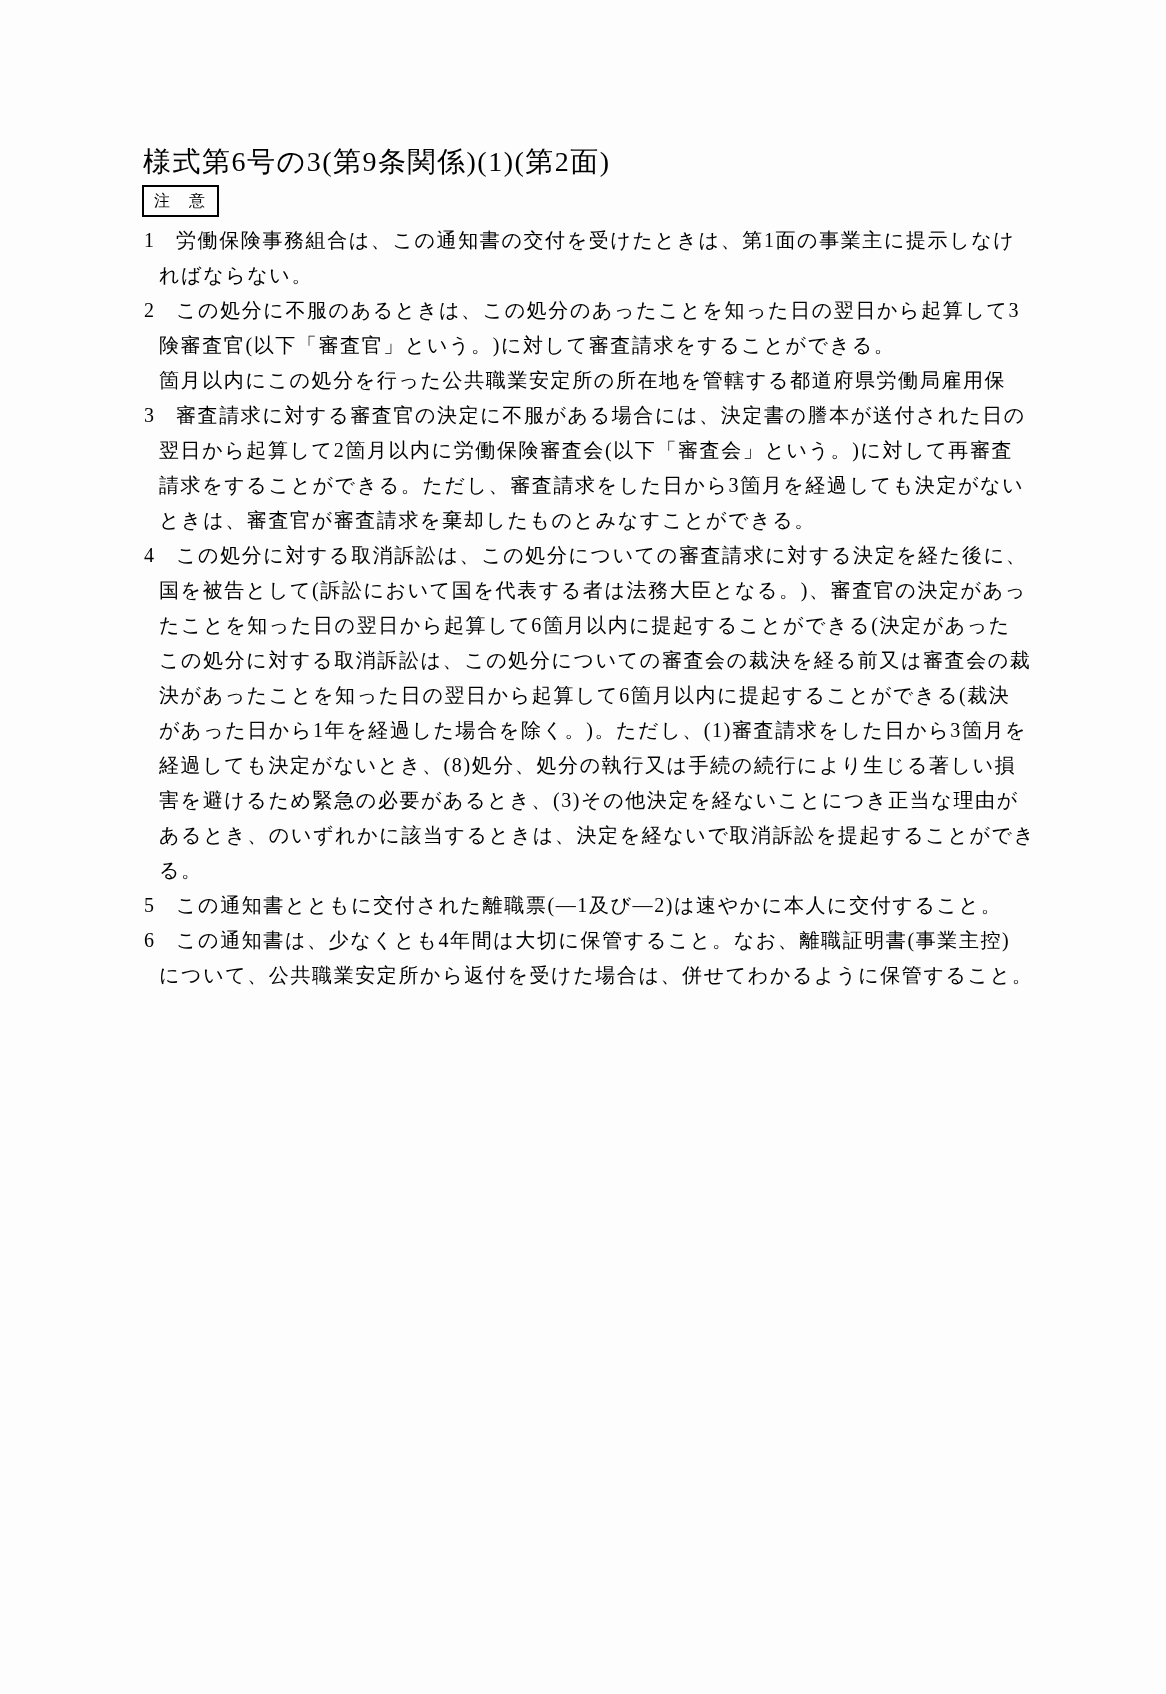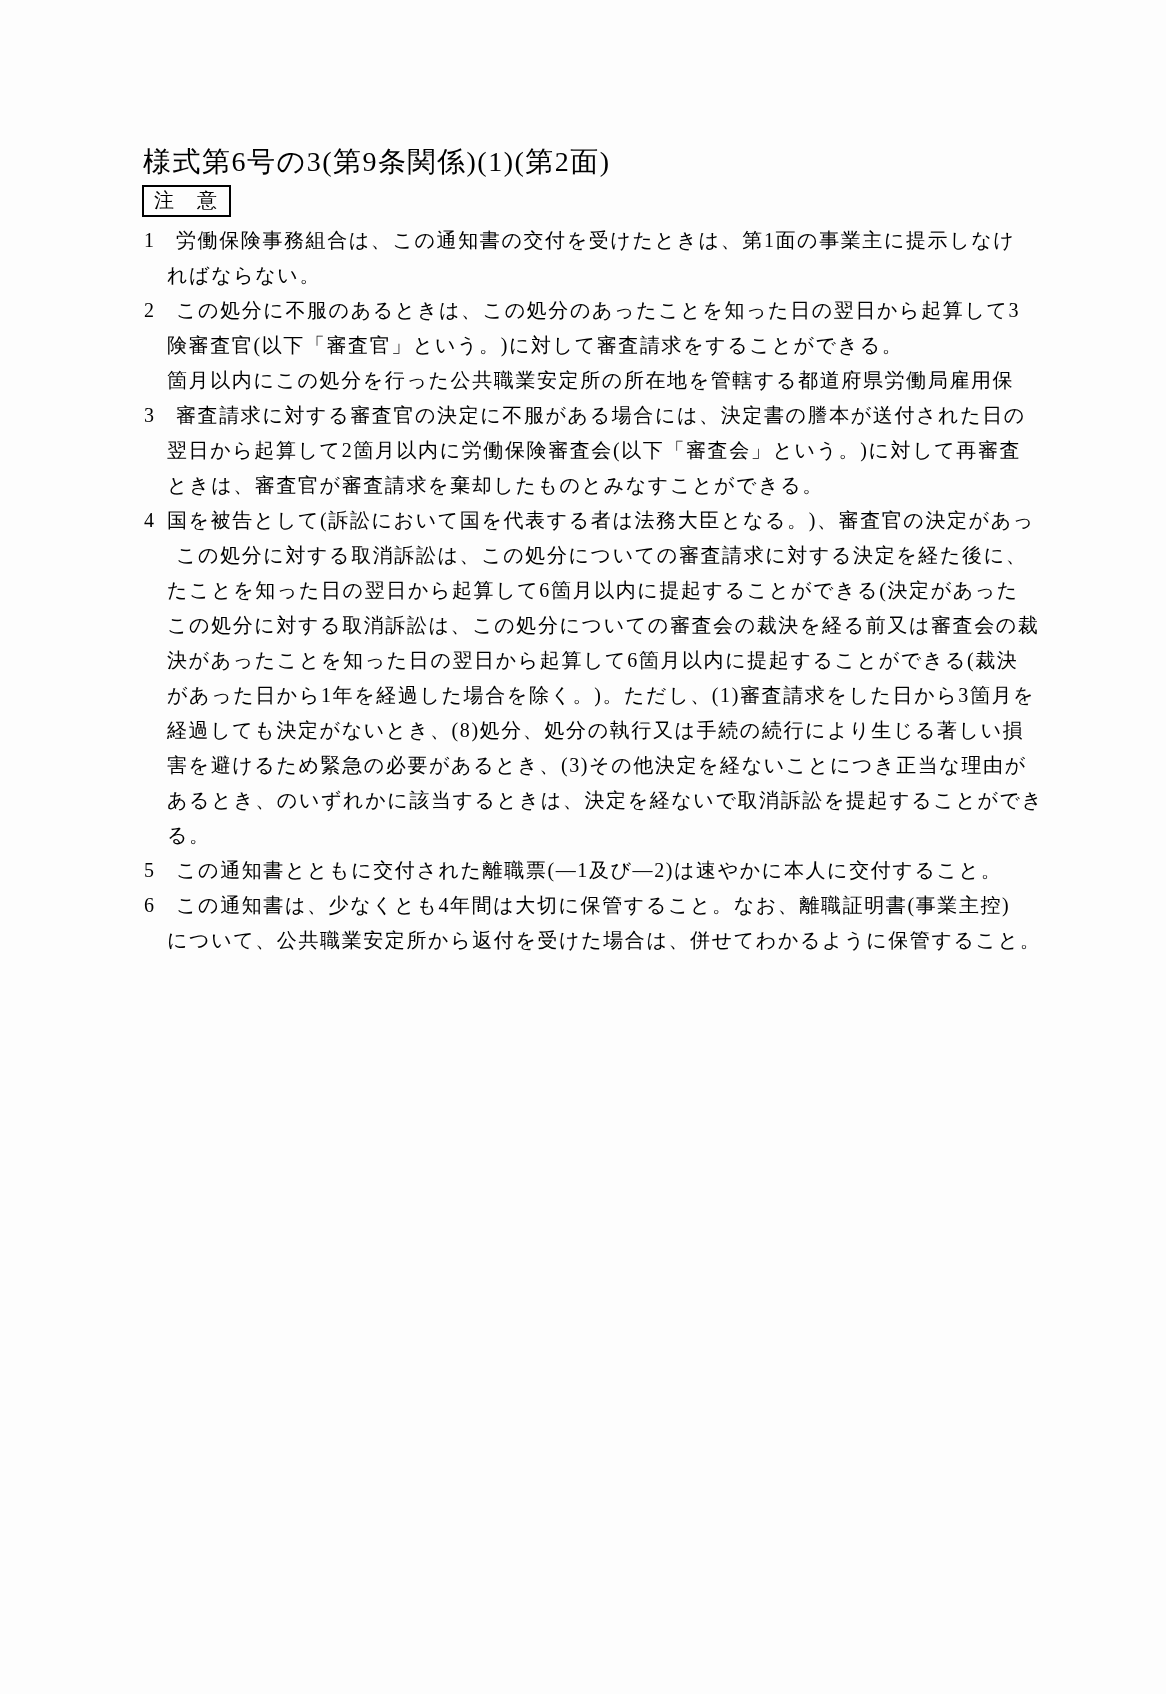--- a/index.html
+++ b/index.html
@@ -27,21 +27,21 @@
     line-height: 24px;
     letter-spacing: 1.5px;
     white-space: nowrap;
   }
   .notice-box {
     position: absolute;
     left: 142px;
     top: 185px;
     border: 2px solid #000;
     padding: 2px 10px 3px 10px;
-    font-size: 20px;
+    font-size: 16px;
     line-height: 23px;
     letter-spacing: 1.5px;
     white-space: nowrap;
   }
   .notes {
     position: absolute;
     left: 151px;
     top: 223px;
     width: 920px;
     font-size: 20px;
@@ -52,21 +52,21 @@
     position: relative;
   }
   .note .num {
     position: absolute;
     left: -7px;
     top: 0;
     line-height: 35px;
     letter-spacing: 0;
   }
   .note-line {
-    margin-left: 16px;
+    margin-left: 8px;
     white-space: nowrap;
   }
   .note-line.first {
     margin-left: 25px;
   }
 </style>
 </head>
 <body>
 
 <div class="page">
@@ -85,26 +85,27 @@
       <div class="note">
         <span class="num">2</span>
         <div class="note-line first">この処分に不服のあるときは、この処分のあったことを知った日の翌日から起算して3</div>
         <div class="note-line">険審査官(以下「審査官」という。)に対して審査請求をすることができる。</div>
         <div class="note-line">箇月以内にこの処分を行った公共職業安定所の所在地を管轄する都道府県労働局雇用保</div>
       </div>
       <div class="note">
         <span class="num">3</span>
         <div class="note-line first">審査請求に対する審査官の決定に不服がある場合には、決定書の謄本が送付された日の</div>
         <div class="note-line">翌日から起算して2箇月以内に労働保険審査会(以下「審査会」という。)に対して再審査</div>
+        <div class="note-line">請求をすることができる。ただし、審査請求をした日から3箇月を経過しても決定がない</div>
         <div class="note-line">ときは、審査官が審査請求を棄却したものとみなすことができる。</div>
       </div>
       <div class="note">
         <span class="num">4</span>
+        <div class="note-line first">この処分に対する取消訴訟は、この処分についての審査請求に対する決定を経た後に、</div>
         <div class="note-line">国を被告として(訴訟において国を代表する者は法務大臣となる。)、審査官の決定があっ</div>
-        <div class="note-line first">この処分に対する取消訴訟は、この処分についての審査請求に対する決定を経た後に、</div>
         <div class="note-line">たことを知った日の翌日から起算して6箇月以内に提起することができる(決定があった</div>
         <div class="note-line">この処分に対する取消訴訟は、この処分についての審査会の裁決を経る前又は審査会の裁</div>
         <div class="note-line">決があったことを知った日の翌日から起算して6箇月以内に提起することができる(裁決</div>
         <div class="note-line">があった日から1年を経過した場合を除く。)。ただし、(1)審査請求をした日から3箇月を</div>
         <div class="note-line">経過しても決定がないとき、(8)処分、処分の執行又は手続の続行により生じる著しい損</div>
         <div class="note-line">害を避けるため緊急の必要があるとき、(3)その他決定を経ないことにつき正当な理由が</div>
         <div class="note-line">あるとき、のいずれかに該当するときは、決定を経ないで取消訴訟を提起することができ</div>
         <div class="note-line">る。</div>
       </div>
       <div class="note">

